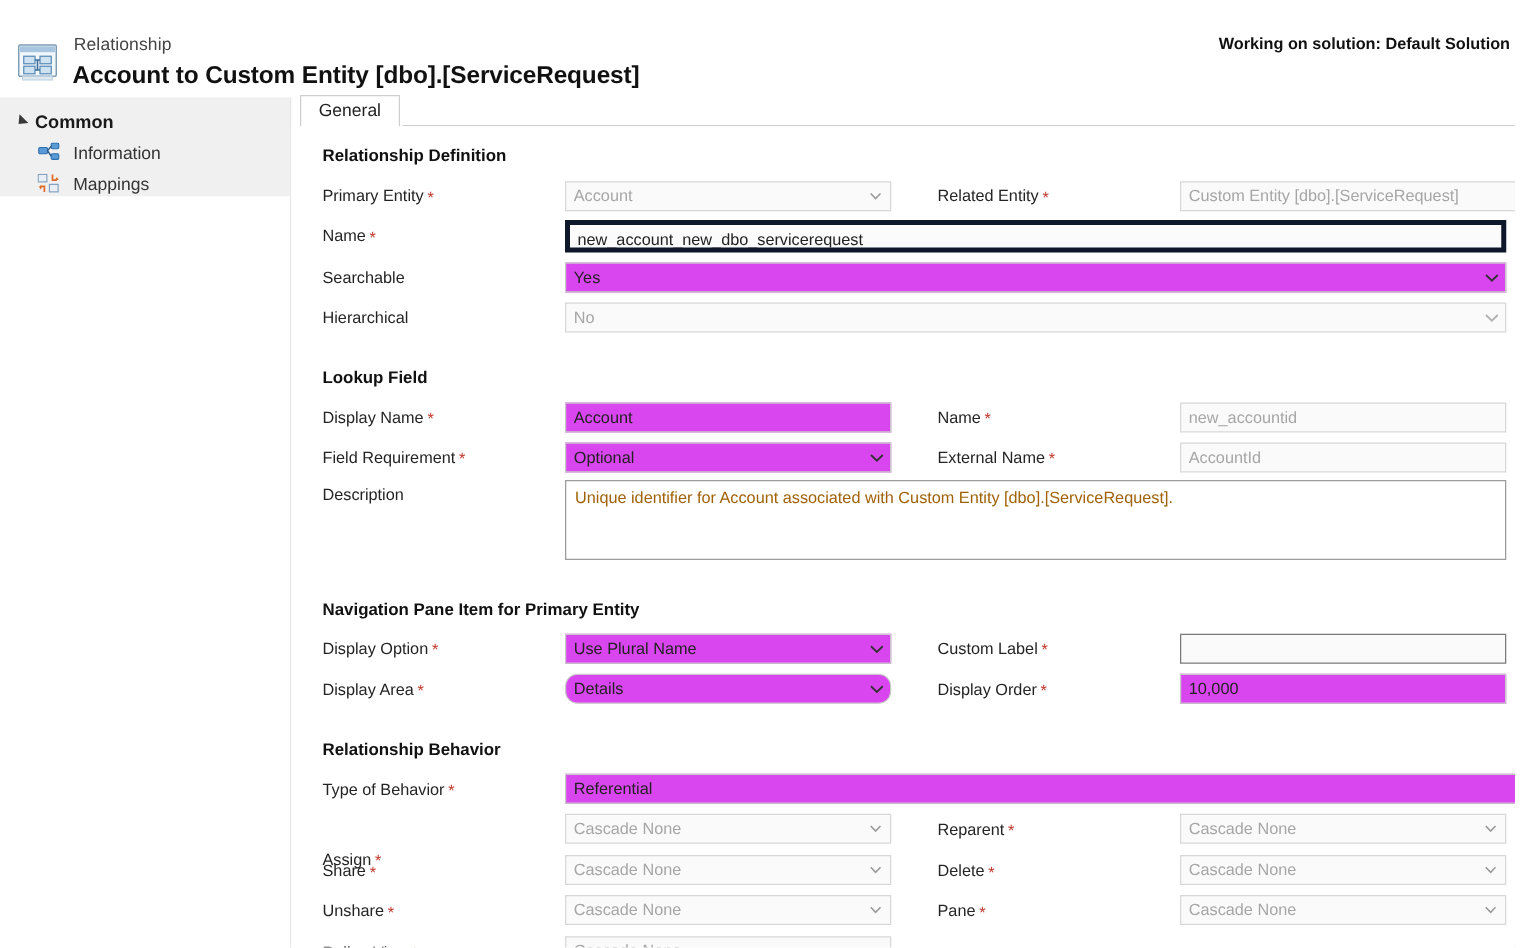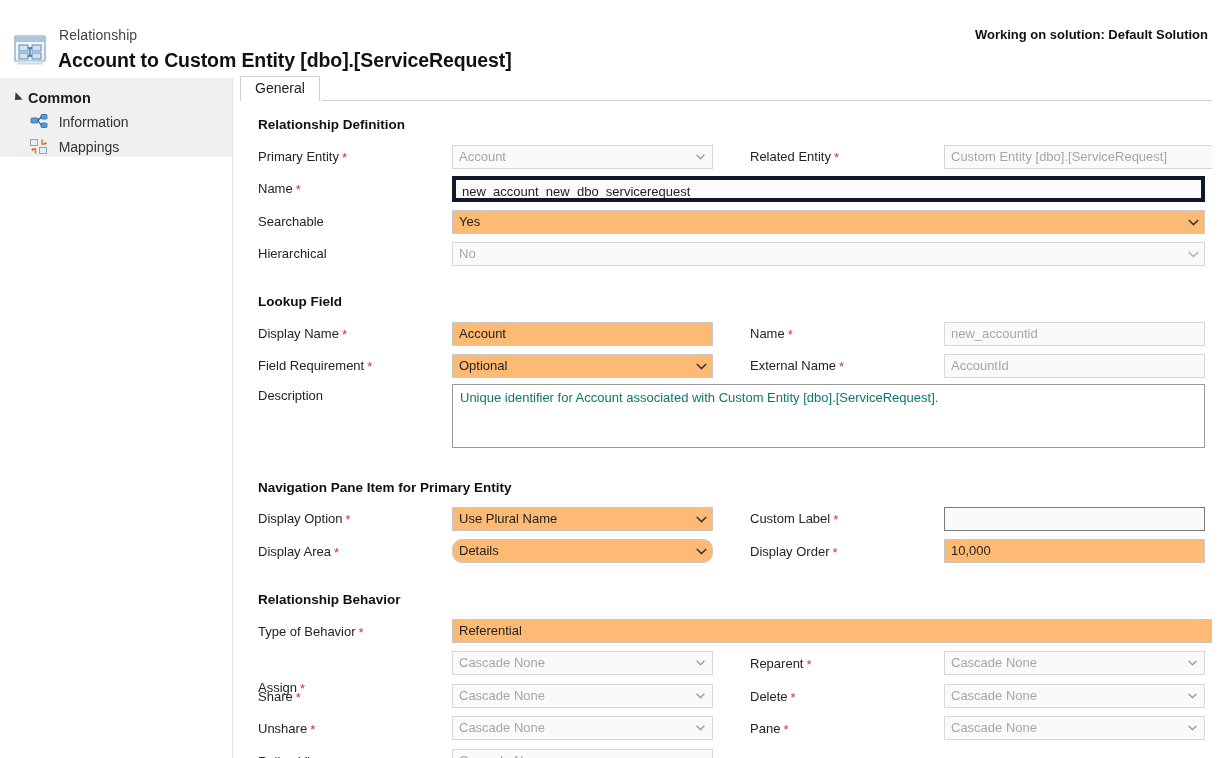--- a/index.html
+++ b/index.html
@@ -177,21 +177,21 @@
     position: relative;
     top: 1px;
   }
 
   
   .fld {
     position: absolute;
     box-sizing: border-box;
     height: 24px;
     border: 1px solid #c8c8c8;
-    background: #fdba74;
+    background: #d946ef;
     font-size: 13px;
     color: #222222;
     line-height: 22px;
     padding: 0 6px;
     white-space: nowrap;
     overflow: hidden;
   }
   .fld.disabled {
     background: #fafafa;
     color: #a6a6a6;
@@ -212,21 +212,21 @@
     width: 9px; height: 6px;
   }
   .chev svg { display: block; }
 
   .tarea {
     position: absolute;
     box-sizing: border-box;
     border: 1px solid #9a9a9a;
     background: #ffffff;
     font-size: 13px;
-    color: #0f766e;
+    color: #a16207;
     padding: 5px 7px;
     line-height: 16px;
     overflow: hidden;
   }
 </style>
 </head>
 <body>
 
 <div class="header">
 

